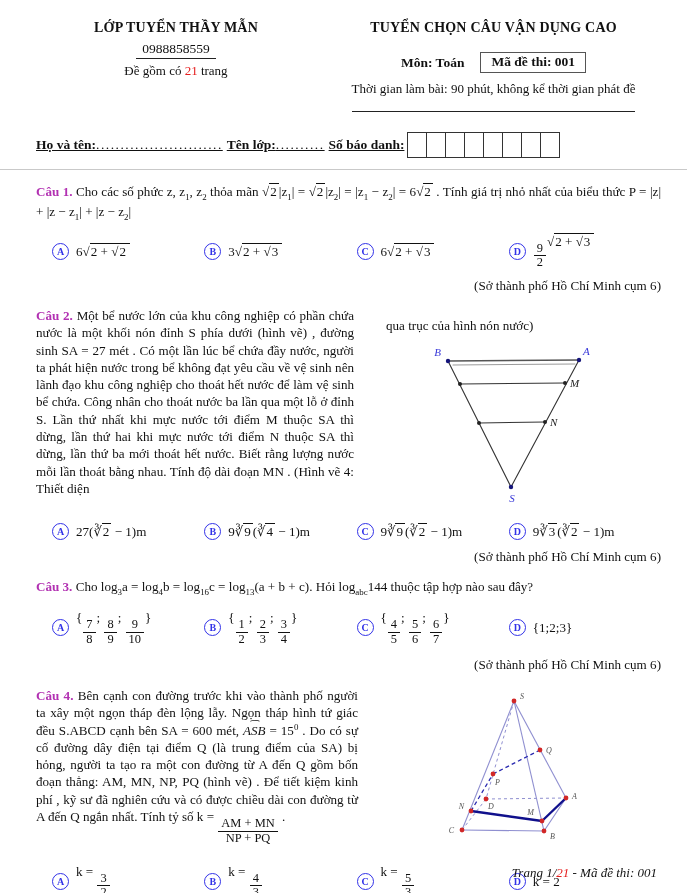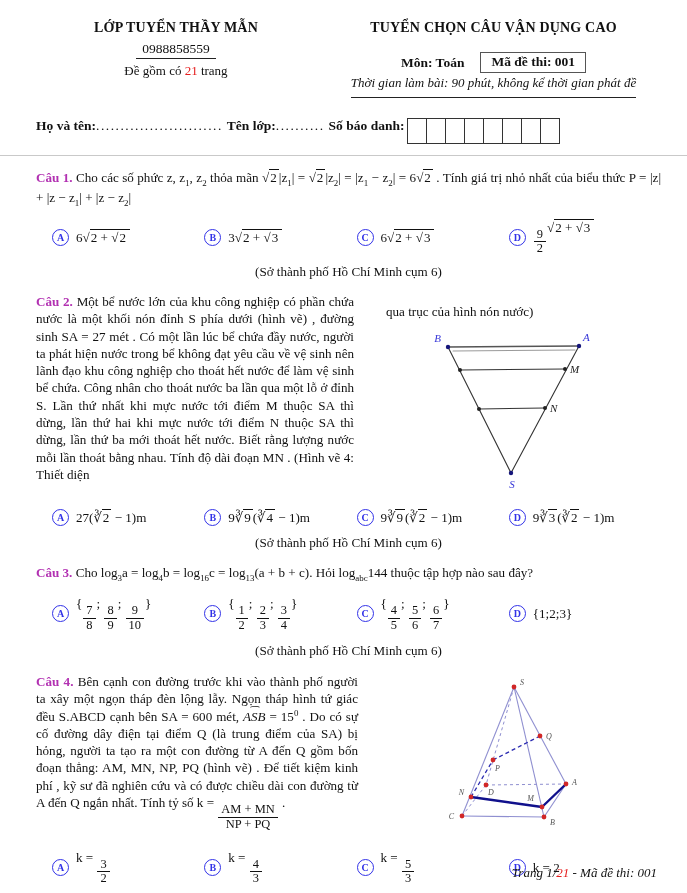--- a/index.html
+++ b/index.html
@@ -14,40 +14,40 @@
   
   .header{display:flex;padding:20px 26px 0 26px;}
   .h-left{width:300px;text-align:center;}
   .h-right{flex:1;text-align:center;}
   .h-title{font-size:14px;font-weight:bold;letter-spacing:.2px;}
   .h-phone{display:inline-block;border-bottom:1px solid #222;margin-top:5px;padding:0 6px 1px;font-size:13.5px;}
   .h-pages{margin-top:4px;font-size:13px;}
   .h-row2{margin-top:16px;display:flex;justify-content:center;align-items:center;gap:16px;}
   .h-subject{font-weight:bold;font-size:13.5px;}
   .h-codebox{border:1px solid #555;padding:1px 10px 2px;font-weight:bold;font-size:13.5px;}
-  .h-time{display:inline-block;font-style:italic;border-bottom:1px solid #222;margin-top:2px;padding-bottom:6px;font-size:13px;}
+  .h-time{display:inline-block;border-bottom:1px solid #222;margin-top:8px;padding-bottom:14px;font-size:13px;}
 
   
-  .student-row{margin:20px 26px 0 36px;display:flex;align-items:flex-start;font-size:13.5px;white-space:nowrap;}
+  .student-row{margin:20px 26px 0 36px;display:flex;align-items:center;font-size:13.5px;white-space:nowrap;text-decoration:underline;}
   .dots{letter-spacing:1.5px;margin-right:4px;}
   .sbd{display:inline-flex;margin-left:4px;}
   .cell{width:18px;height:24px;border:1px solid #333;margin-left:-1px;background:#fff;}
   .rule{border:none;border-top:1px solid #c9c9c9;margin:11px 0 0 0;}
 
   
   .q{margin:13px 26px 0 36px;font-size:13.1px;line-height:1.32;}
   .qtext{text-align:justify;margin:0;}
   .qlabel{font-weight:bold;color:#b231b2;}
   .opts{display:flex;margin-top:9px;padding-left:16px;align-items:center;}
   .opt{flex:1;display:flex;align-items:center;gap:7px;min-width:0;}
   .circ{flex:none;width:15px;height:15px;border:1.2px solid #3232e8;border-radius:50%;
         color:#3232e8;font-size:10px;font-weight:bold;
         display:inline-flex;align-items:center;justify-content:center;}
   .otext{white-space:nowrap;}
-  .src{text-align:center;margin-top:7px;}
+  .src{text-align:right;margin-top:7px;}
   .twocol{display:flex;gap:22px;}
   .qleft{width:318px;flex:none;}
   .qright{flex:1;min-width:0;}
   .fig-cap{margin:10px;}
   .figsvg{display:block;}
 
   
   sub,sup{font-size:.68em;}
   .frac{display:inline-flex;flex-direction:column;vertical-align:-0.5em;text-align:center;
         font-size:.95em;line-height:1.08;margin:0 1px;}

